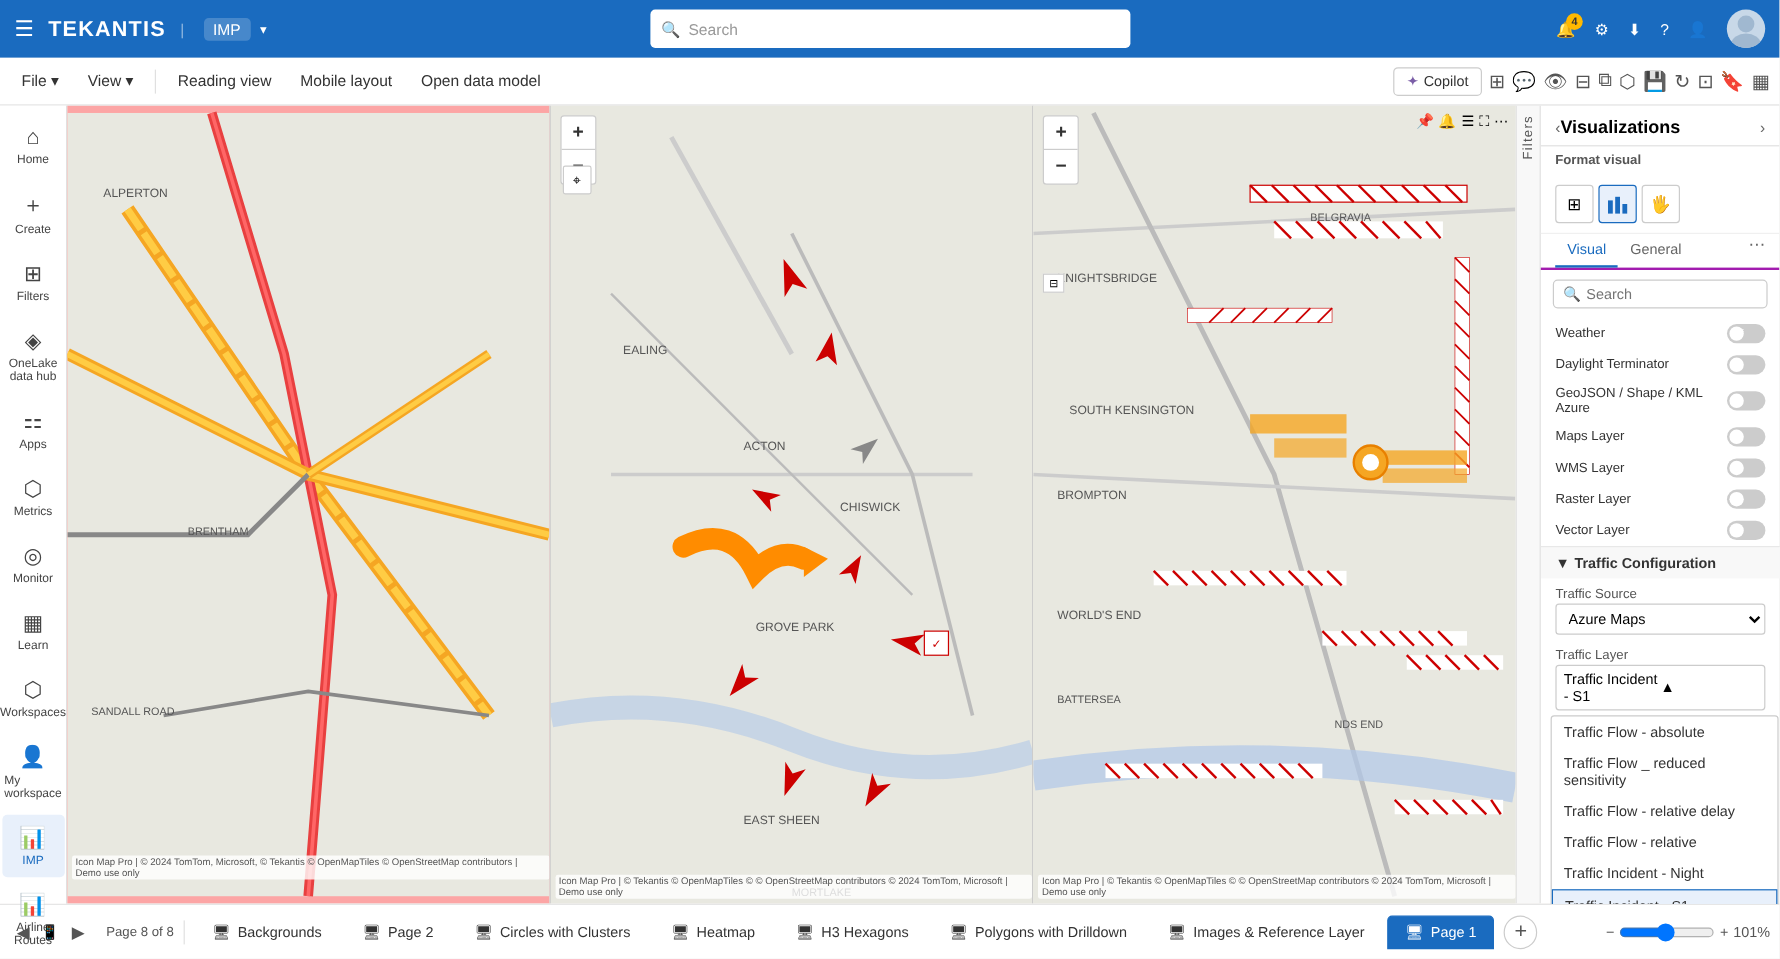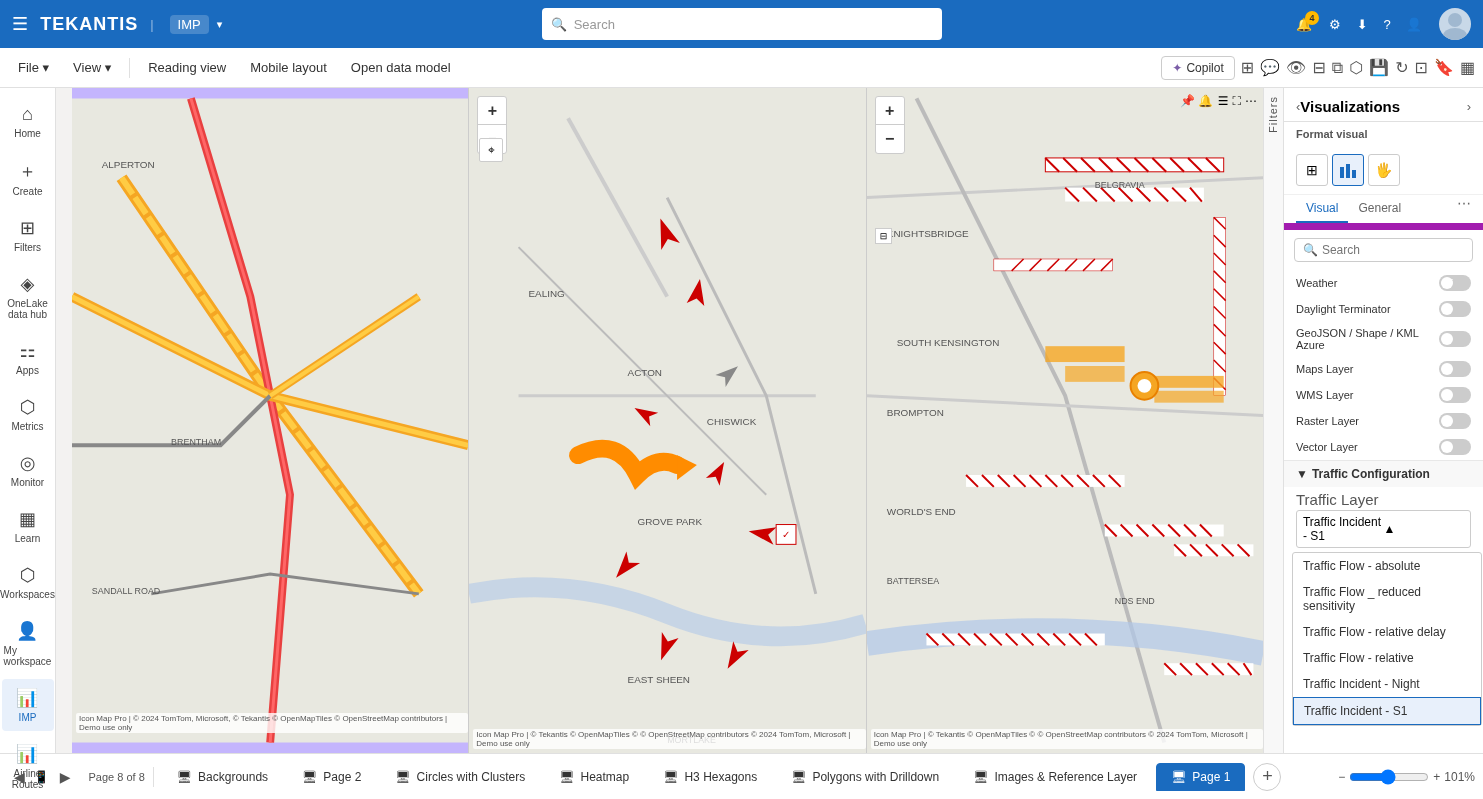--- a/index.html
+++ b/index.html
@@ -125,21 +125,21 @@
       padding: 10px 12px 6px;
       border-bottom: 1px solid #e0e0e0;
     }
     .right-panel-title { font-size: 15px; font-weight: 600; flex: 1; }
     .panel-arrow { cursor: pointer; color: #666; }
 
     .viz-icons { display: flex; gap: 4px; padding: 8px 12px; border-bottom: 1px solid #f0f0f0; }
     .viz-icon-btn { width: 32px; height: 32px; border: 1px solid #ccc; border-radius: 3px; display: flex; align-items: center; justify-content: center; cursor: pointer; font-size: 14px; }
     .viz-icon-btn.active { border-color: #1a6bbf; background: #e8f0fb; }
 
-    .viz-tabs { display: flex; border-bottom: 7px solid #a21caf; padding: 0 12px; }
+    .viz-tabs { display: flex; border-bottom: 2px solid #a21caf; padding: 0 12px; }
     .viz-tab { padding: 6px 10px; cursor: pointer; font-size: 12px; color: #666; border-bottom: 2px solid transparent; }
     .viz-tab.active { color: #1a6bbf; border-bottom-color: #1a6bbf; }
 
     .search-box {
       margin: 8px 10px;
       border: 1px solid #ccc;
       border-radius: 4px;
       display: flex;
       align-items: center;
       padding: 4px 8px;
@@ -177,21 +177,21 @@
       width: 100%;
       border: 1px solid #ccc;
       border-radius: 3px;
       padding: 4px 6px;
       font-size: 12px;
       background: white;
       margin-top: 2px;
     }
 
     .traffic-layer-row { padding: 4px 12px; }
-    .traffic-layer-row label { font-size: 15px; color: #555; }
+    .traffic-layer-row label { font-size: 11px; color: #555; }
     .traffic-layer-select-box {
       width: 100%;
       border: 1px solid #ccc;
       border-radius: 3px;
       padding: 4px 6px;
       font-size: 12px;
       background: white;
       margin-top: 2px;
       display: flex;
       align-items: center;
@@ -366,21 +366,21 @@
       <span class="sidebar-icon">📊</span>
       <span style="font-size:10px;text-align:center">Airline Routes</span>
     </div>
 
     <div style="height:8px"></div>
 
   </div>
 
   <div class="map-area">
 
-    <div class="map-panel" style="background:#c4b5fd;position:relative;margin-left:16px;">
+    <div class="map-panel" style="background:#fca5a5;position:relative;">
       <svg class="map-svg" viewBox="0 0 400 650" xmlns="http://www.w3.org/2000/svg">
         <rect width="400" height="650" fill="#e8e8e0"></rect>
 
         <path d="M 50 80 L 200 300 L 350 500" stroke="#f5a623" stroke-width="12" fill="none"></path>
         <path d="M 50 80 L 200 300 L 350 500" stroke="#ffcc44" stroke-width="6" fill="none" stroke-dasharray="20,4"></path>
         <path d="M 120 0 L 180 200 L 200 300 L 220 400 L 200 650" stroke="#e84040" stroke-width="8" fill="none"></path>
         <path d="M 120 0 L 180 200 L 200 300 L 220 400 L 200 650" stroke="#ff6666" stroke-width="3" fill="none"></path>
         <path d="M 0 200 L 200 300 L 400 350" stroke="#f5a623" stroke-width="10" fill="none"></path>
         <path d="M 0 200 L 200 300 L 400 350" stroke="#ffcc44" stroke-width="5" fill="none"></path>
         <path d="M 0 350 L 150 350 L 200 300" stroke="#888" stroke-width="4" fill="none"></path>
@@ -674,20 +674,26 @@
         <div class="toggle-row">
           <span class="toggle-label">Vector Layer</span>
           <div class="toggle"></div>
         </div>
 
         <div class="section-header">
           <span>▼</span>
           <span>Traffic Configuration</span>
         </div>
 
+        <div class="traffic-source-row">
+          <label>Traffic Source</label>
+          <select class="traffic-source-select">
+            <option>Azure Maps</option>
+          </select>
+        </div>
 
         <div class="traffic-layer-row">
           <label>Traffic Layer</label>
           <div class="traffic-layer-select-box">
             <span>Traffic Incident - S1</span>
             <span>▲</span>
           </div>
         </div>
 
         <div class="dropdown-overlay" style="top:auto;right:0;position:relative;box-shadow:none;border:1px solid #ccc;margin:0 8px;">

